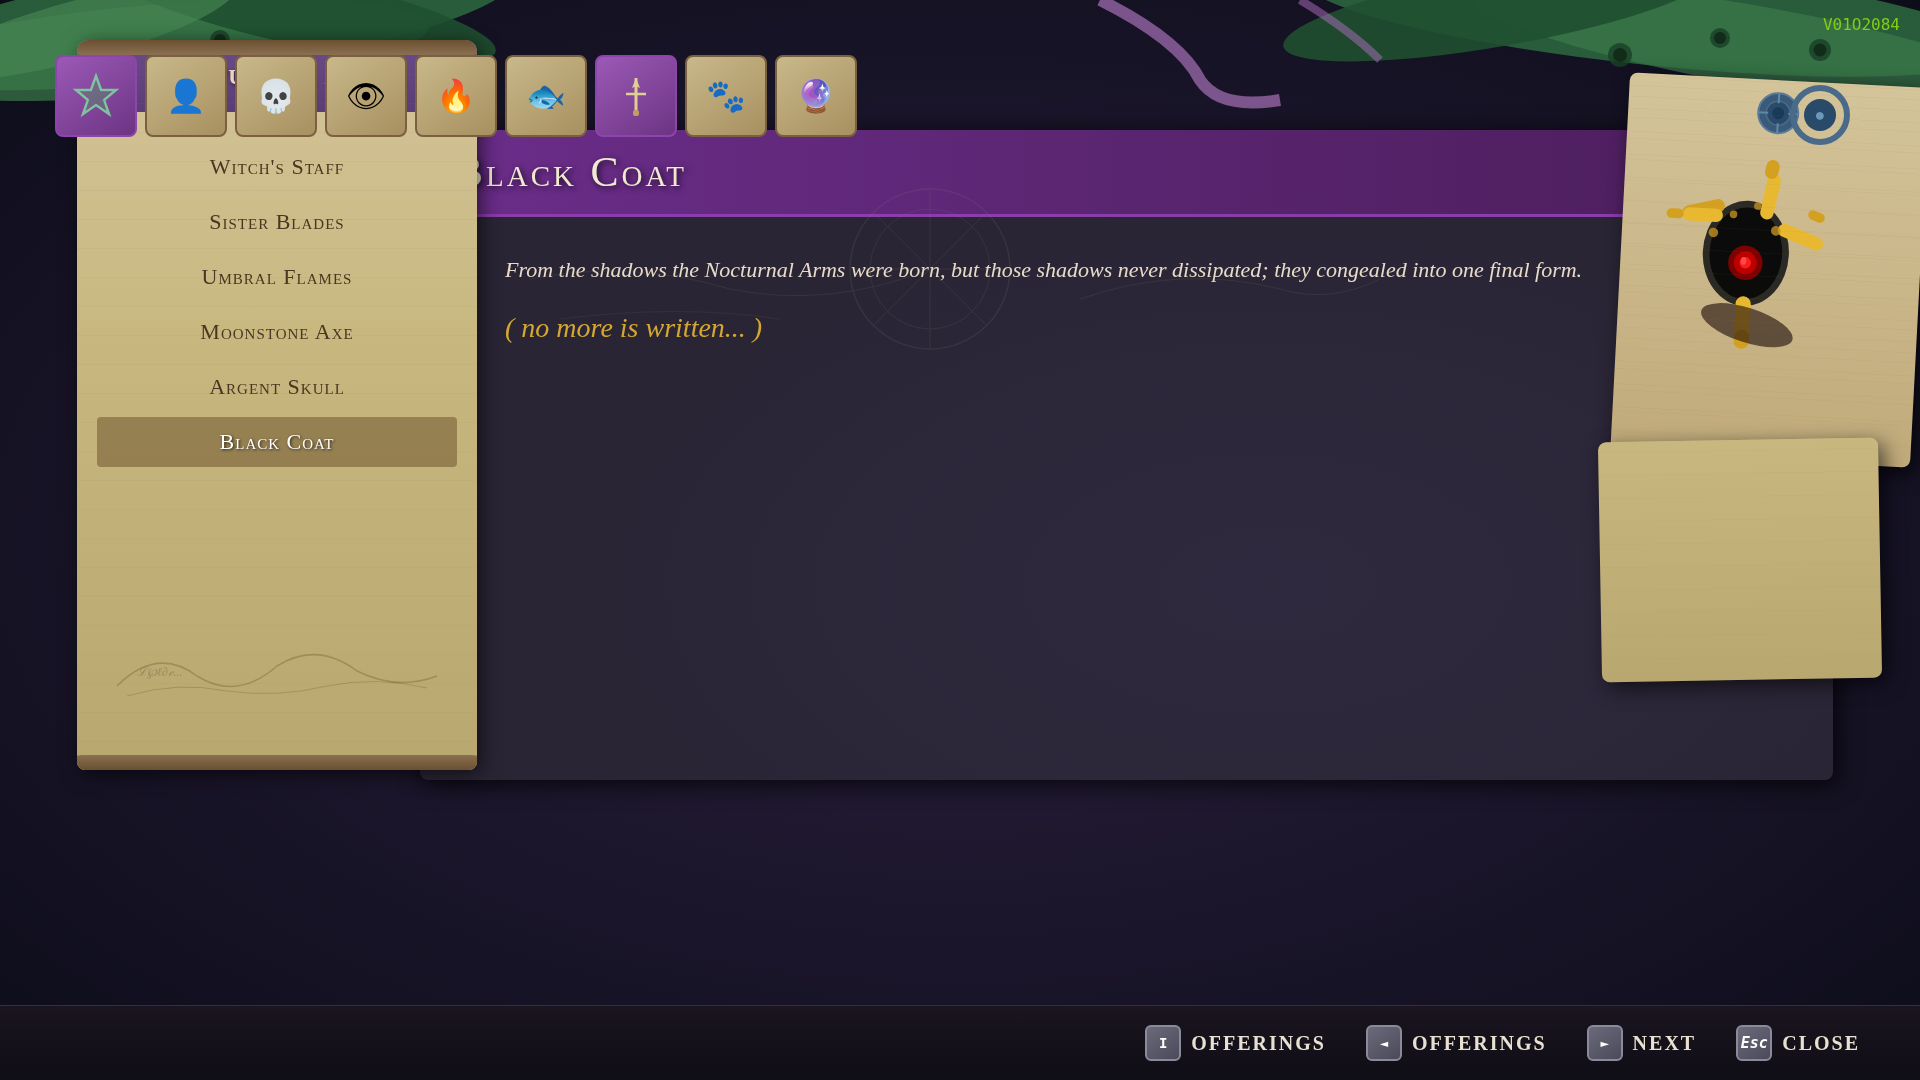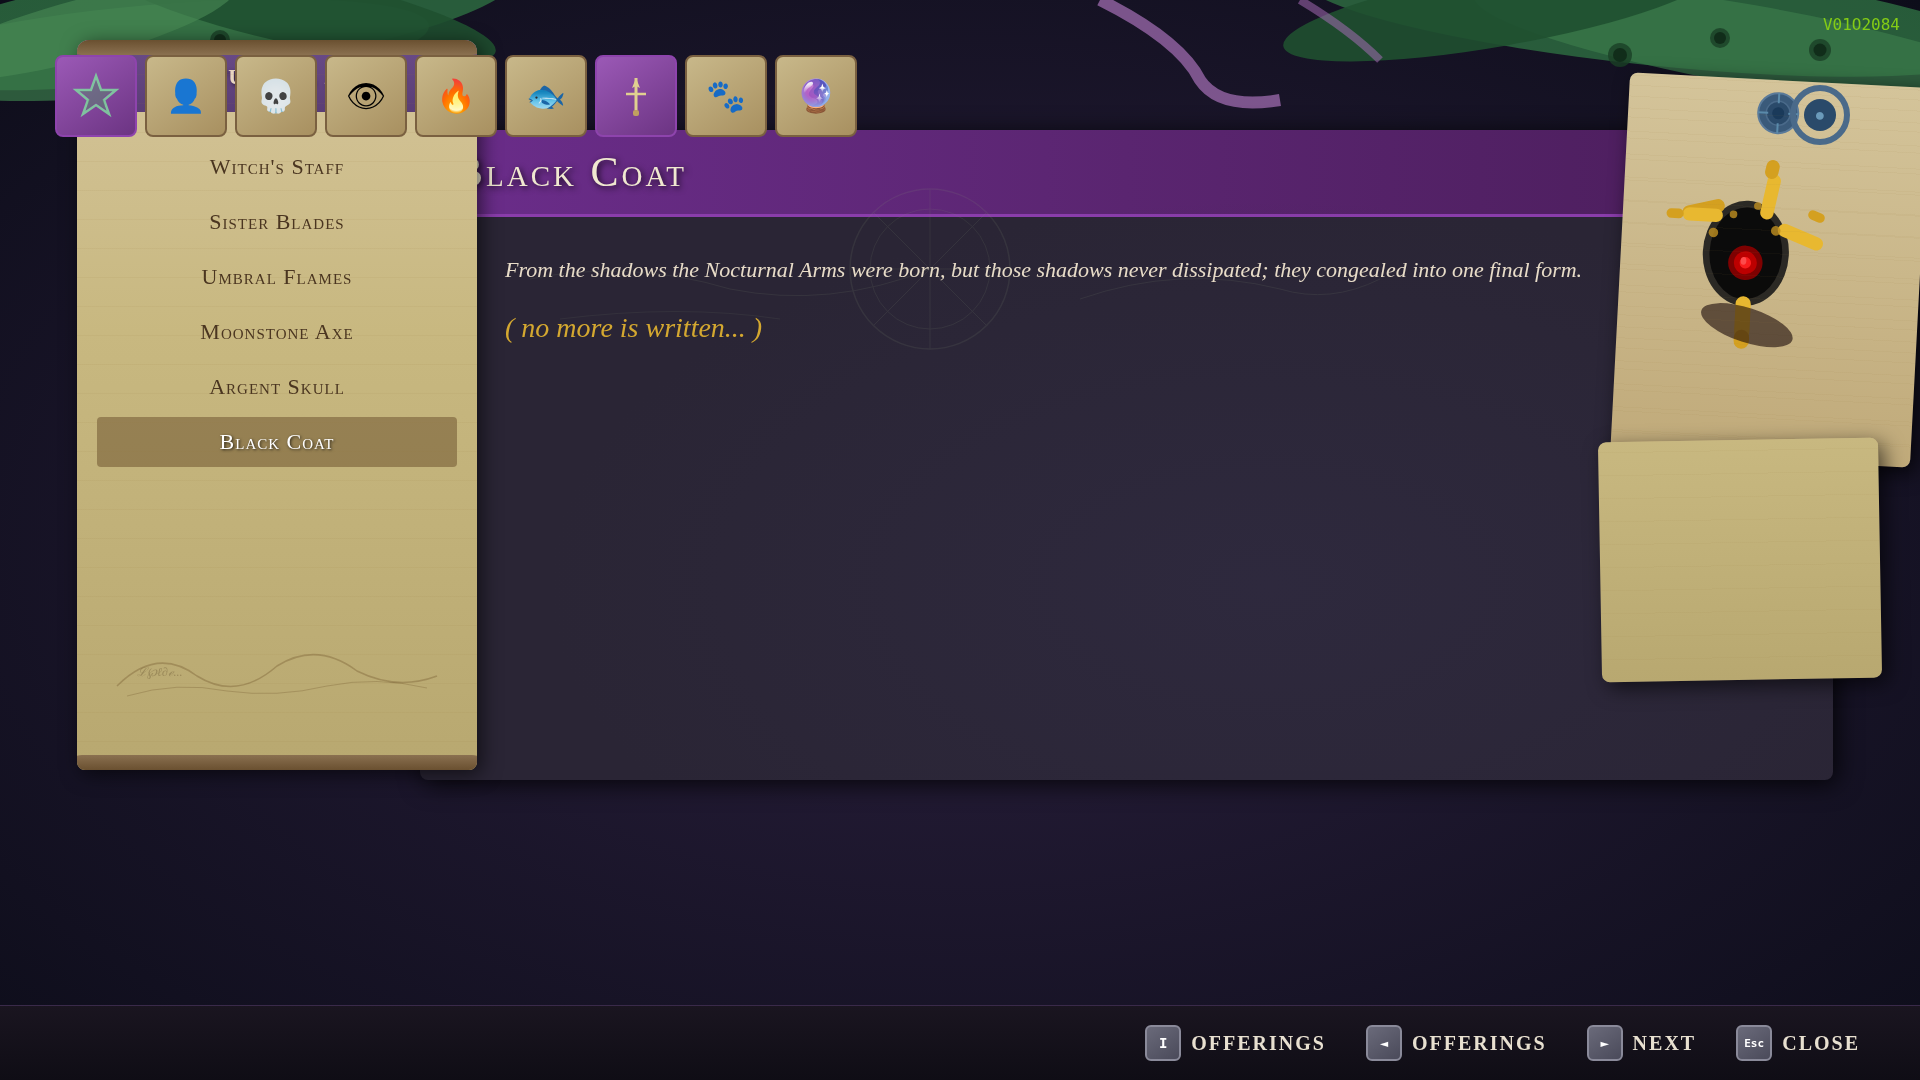--- a/index.html
+++ b/index.html
@@ -575,16 +575,16 @@
     <div class="nav-btn-key">◄</div>
     <span class="nav-btn-label">OFFERINGS</span>
   </div>
 
   <div class="nav-btn">
     <div class="nav-btn-key">►</div>
     <span class="nav-btn-label">NEXT</span>
   </div>
 
   <div class="nav-btn">
-    <div class="nav-btn-key" style="font-size:11px;">Esc</div>
+    <div class="nav-btn-key" style="font-size:15px;font-style:italic;">Esc</div>
     <span class="nav-btn-label">CLOSE</span>
   </div>
 </div>
 
 </body></html>

